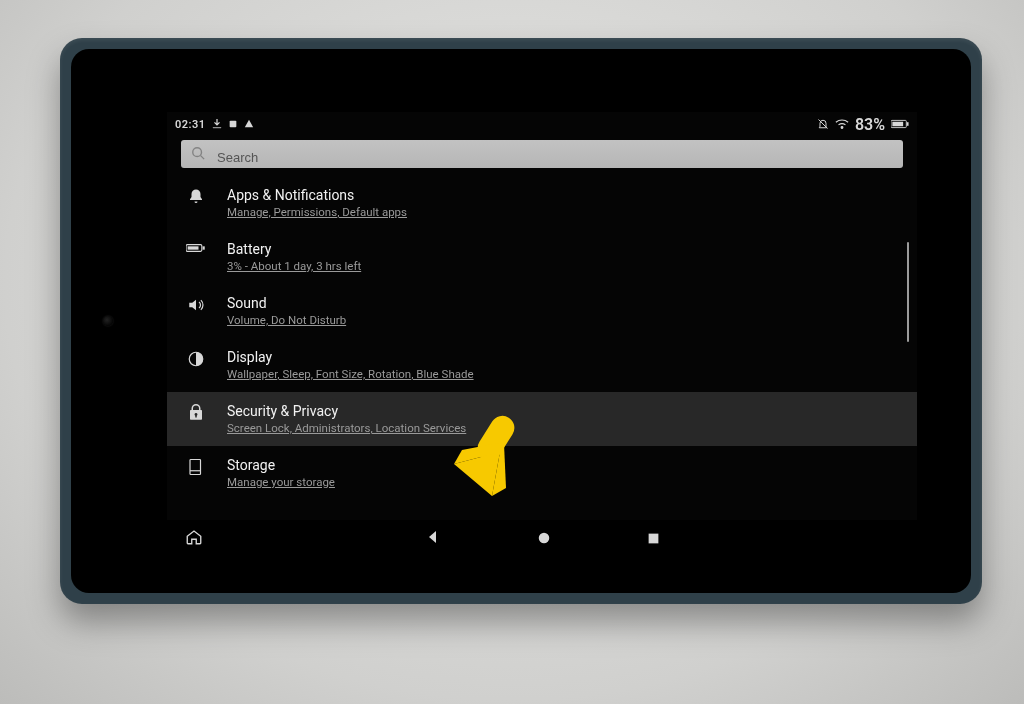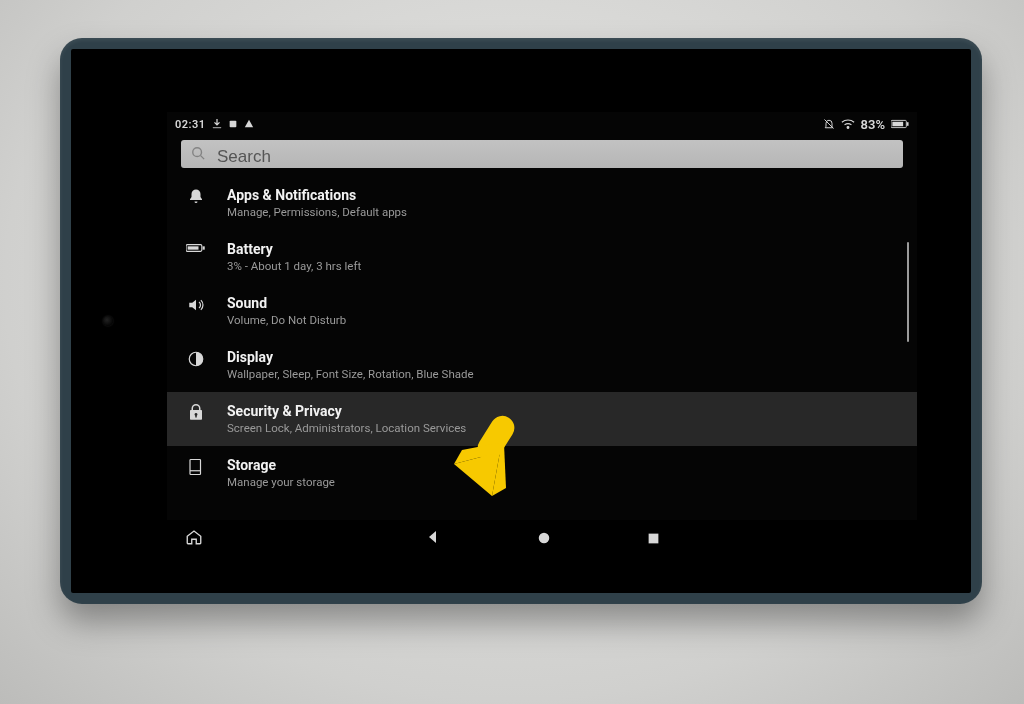--- a/index.html
+++ b/index.html
@@ -24,21 +24,21 @@
     width: 922px;
     height: 566px;
     background: #2f4049;
     border-radius: 22px;
     box-shadow: 0 18px 32px rgba(0,0,0,0.35), inset 0 2px 4px rgba(255,255,255,0.08);
   }
   .bezel {
     position: absolute;
     left: 11px; top: 11px; right: 11px; bottom: 11px;
     background: #000;
-    border-radius: 2px;
+    border-radius: 18px;
   }
   .camera {
     position: absolute;
     left: 32px; top: 50%;
     width: 10px; height: 10px;
     margin-top: -5px;
     background: radial-gradient(circle at 40% 40%, #222 0%, #050505 70%);
     border-radius: 50%;
     box-shadow: 0 0 2px rgba(255,255,255,0.15);
   }
@@ -76,21 +76,21 @@
     background: linear-gradient(#c2c2c2, #b6b6b6);
     padding: 0 10px;
     gap: 10px;
   }
   .searchbar svg { opacity: 0.55; }
   .searchbar input {
     flex: 1;
     border: none;
     background: transparent;
     outline: none;
-    font-size: 17px;
+    font-size: 13px;
     color: #333;
     margin-top: 6px;
   }
   .searchbar input::placeholder { color: #555; }
 
   
   .settings-list {
     position: relative;
     height: calc(100% - 22px - 42px - 38px);
     overflow: hidden;
@@ -117,28 +117,29 @@
     width: 22px;
     display: flex;
     justify-content: center;
     padding-top: 2px;
     color: #dcdcdc;
   }
   .row .texts { flex: 1; min-width: 0; }
   .row .title {
     color: #f2f2f2;
     font-size: 14px;
-    font-weight: 700;
+    font-weight: 400;
     line-height: 18px;
   }
   .row .subtitle {
     color: #9a9a9a;
     font-size: 11.5px;
     line-height: 15px;
     margin-top: 1px;
+    text-decoration: underline;
   }
 
   
   .navbar {
     position: absolute;
     left: 0; right: 0; bottom: 0;
     height: 38px;
     display: flex;
     align-items: center;
     justify-content: center;
@@ -197,21 +198,21 @@
                   <path d="M2 2l12 12"></path>
                 </svg>
             </span>
             <span>
               <svg width="14" height="12" viewBox="0 0 16 12" fill="none" stroke="#d8d8d8" stroke-width="1.3">
                   <path d="M1 4a11 11 0 0114 0"></path>
                   <path d="M4 7a7 7 0 018 0"></path>
                   <circle cx="8" cy="10" r="1" fill="#d8d8d8"></circle>
                 </svg>
             </span>
-            <span style="font-size:13px;font-weight:600;">83%</span>
+            <span style="font-size:16px;font-weight:600;">83%</span>
             <span>
               <svg width="18" height="10" viewBox="0 0 20 10" fill="#d8d8d8">
                   <rect x="0" y="1" width="17" height="8" rx="1" fill="none" stroke="#d8d8d8"></rect>
                   <rect x="1.5" y="2.5" width="12" height="5"></rect>
                   <rect x="17.5" y="3" width="2" height="4"></rect>
                 </svg>
             </span>
           </div>
         </div>
 

